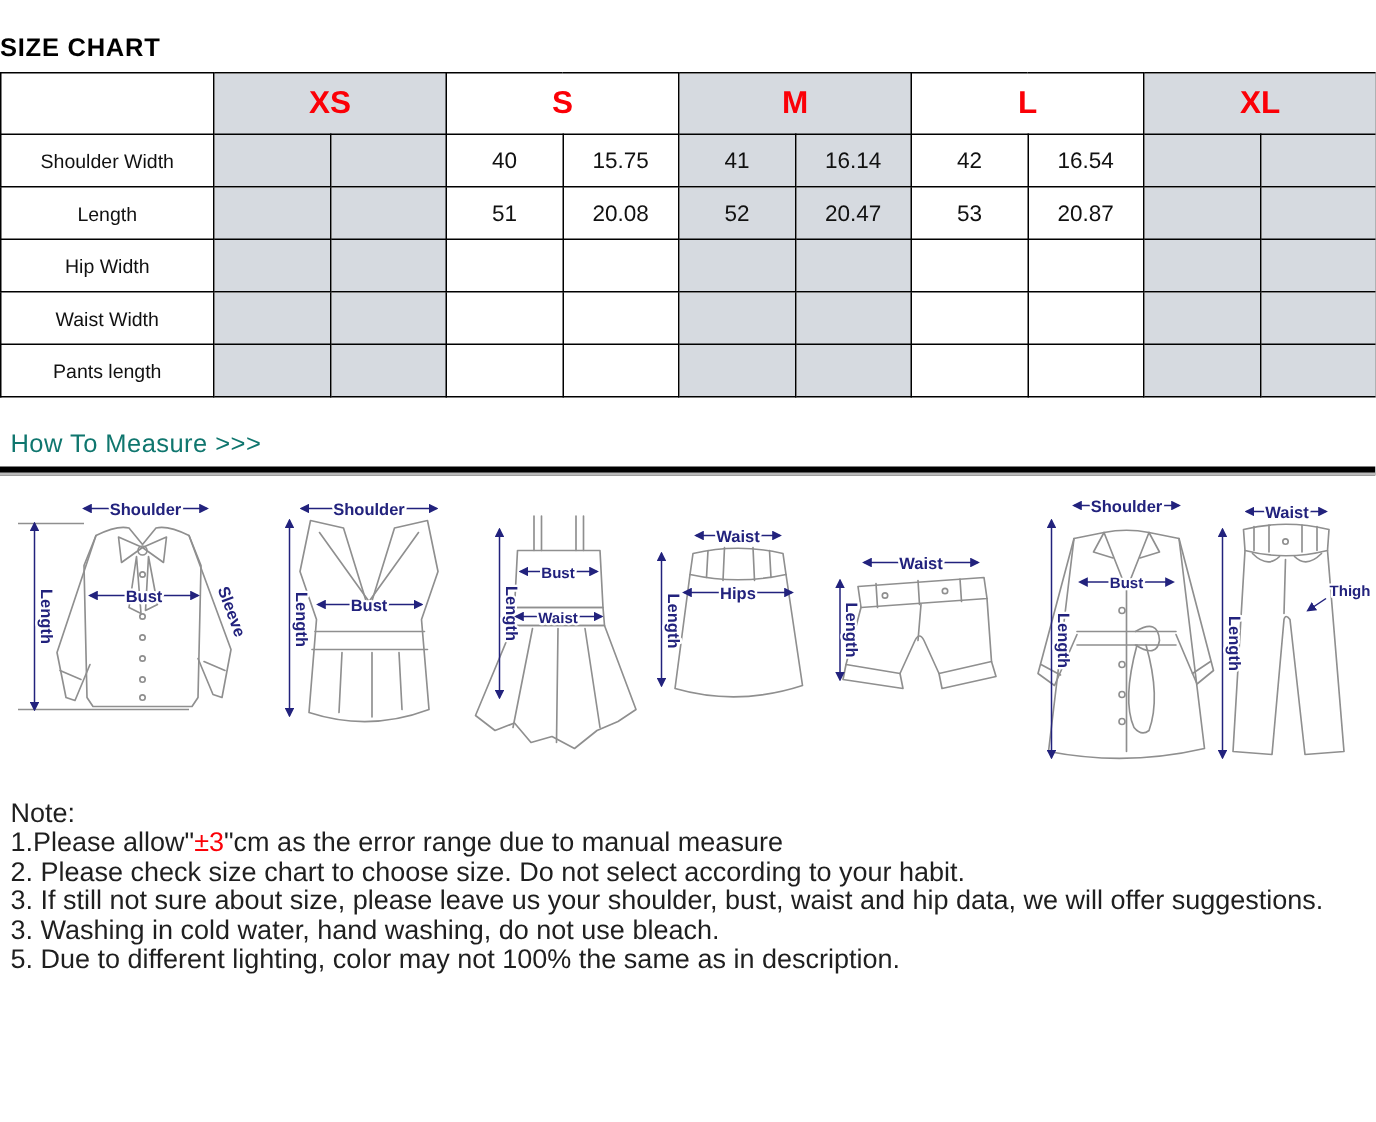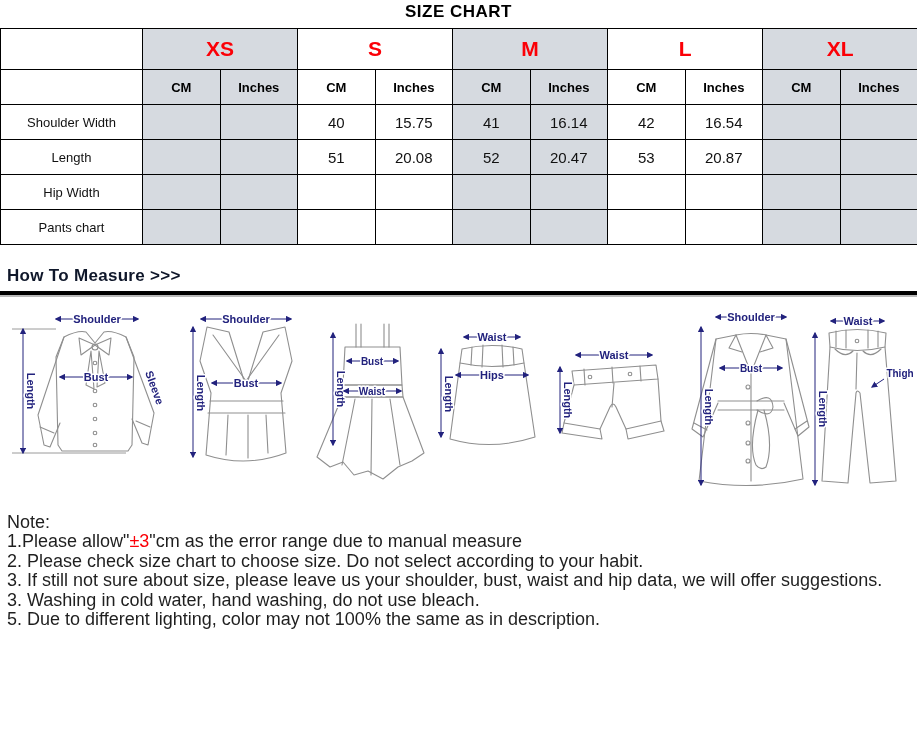--- a/index.html
+++ b/index.html
@@ -2,38 +2,38 @@
 <html><head>
 <meta charset="utf-8">
 <style>
   html,body{margin:0;padding:0;}
   body{
     width:917px;height:748px;background:#ffffff;
     font-family:"Liberation Sans","DejaVu Sans",sans-serif;
     color:#1a1a1a;overflow:hidden;
   }
   .title{
-    text-align:center;font-size:17px;font-weight:bold;color:#000;
-    padding-top:2px;height:26px;letter-spacing:.5px;
+    font-size:17px;font-weight:bold;color:#000;
+    padding-top:22px;height:26px;letter-spacing:.5px;
   }
   table.sizechart{table-layout:fixed;width:917px;border-collapse:collapse;}
   table.sizechart td,table.sizechart th{
     border:1.6px solid #000;text-align:center;vertical-align:middle;
     padding:0;overflow:hidden;white-space:nowrap;
   }
   col.lblcol{width:142px;}
   col.ucol{width:77.5px;}
   tr.sizes-row th{height:40px;font-size:21px;font-weight:bold;color:#fb0007;}
   tr.units-row th{height:34px;font-size:13px;font-weight:bold;color:#000;}
   tbody td{height:34px;font-size:15px;color:#111;}
   td.rowlabel{font-size:13px;color:#111;}
   .shade{background:#d6dae0;}
   .measure-head{
-    margin:21px 0 4px 7px;font-size:17px;font-weight:bold;
-    color:#0f172a;letter-spacing:.3px;height:21px;
+    margin:21px 0 4px 7px;font-size:17px;font-weight:normal;
+    color:#0f766e;letter-spacing:.3px;height:21px;
   }
   .divider{height:4px;background:#000;border-bottom:2px solid #b9b9b9;}
   .sketches{display:block;}
   .notes{padding:4px 0 0 7px;font-size:18px;line-height:19.4px;color:#1f1f1f;}
   .notes p{margin:0;}
   .red{color:#fb0007;}
   svg .gar{stroke:#8f8f8f;fill:none;stroke-width:1.1;stroke-linejoin:round;stroke-linecap:round;}
   svg .dim{stroke:#22227d;stroke-width:1;fill:none;}
   svg .ext{stroke:#8f8f8f;stroke-width:0.9;}
   svg text.lbl{
@@ -65,33 +65,20 @@
   </colgroup>
   <thead>
       <tr class="sizes-row">
         <th></th>
         <th colspan="2" class="shade">XS</th>
         <th colspan="2">S</th>
         <th colspan="2" class="shade">M</th>
         <th colspan="2">L</th>
         <th colspan="2" class="shade">XL</th>
       </tr>
-      <tr class="units-row">
-        <th></th>
-        <th class="shade">CM</th>
-        <th class="shade">Inches</th>
-        <th>CM</th>
-        <th>Inches</th>
-        <th class="shade">CM</th>
-        <th class="shade">Inches</th>
-        <th>CM</th>
-        <th>Inches</th>
-        <th class="shade">CM</th>
-        <th class="shade">Inches</th>
-      </tr>
     </thead>
   <tbody>
       <tr>
         <td class="rowlabel">Shoulder Width</td>
         <td class="shade"></td>
         <td class="shade"></td>
         <td>40</td>
         <td>15.75</td>
         <td class="shade">41</td>
         <td class="shade">16.14</td>
@@ -120,21 +107,34 @@
         <td></td>
         <td></td>
         <td class="shade"></td>
         <td class="shade"></td>
         <td></td>
         <td></td>
         <td class="shade"></td>
         <td class="shade"></td>
       </tr>
       <tr>
-        <td class="rowlabel">Pants chart</td>
+        <td class="rowlabel">Waist Width</td>
+        <td class="shade"></td>
+        <td class="shade"></td>
+        <td></td>
+        <td></td>
+        <td class="shade"></td>
+        <td class="shade"></td>
+        <td></td>
+        <td></td>
+        <td class="shade"></td>
+        <td class="shade"></td>
+      </tr>
+      <tr>
+        <td class="rowlabel">Pants length</td>
         <td class="shade"></td>
         <td class="shade"></td>
         <td></td>
         <td></td>
         <td class="shade"></td>
         <td class="shade"></td>
         <td></td>
         <td></td>
         <td class="shade"></td>
         <td class="shade"></td>

